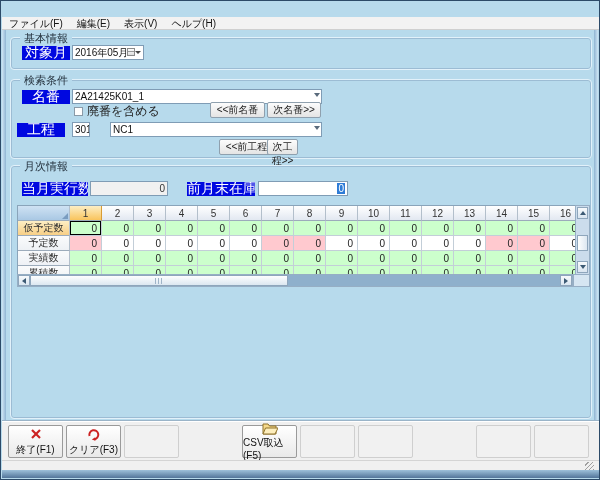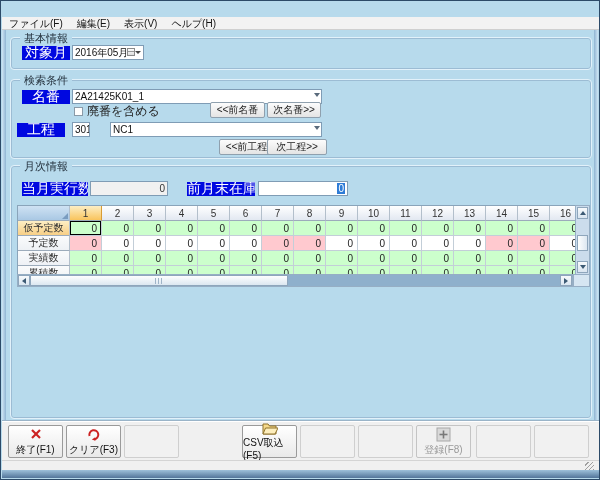--- a/index.html
+++ b/index.html
@@ -151,21 +151,21 @@
 
     <div class="field-label" style="left:6px;top:43px;width:48px;">工程</div>
     <div class="textbox" style="left:61px;top:42px;width:18px;">
       <span>301</span>
     </div>
     <div class="textbox" style="left:99px;top:42px;width:212px;">
       <span>NC1</span>
       <span class="combo-arrow"></span>
     </div>
     <div class="mini-btn" style="left:199px;top:59px;width:55px;margin-left:9px;">&lt;&lt;前工程</div>
-    <div class="mini-btn" style="left:256px;top:59px;width:60px;">次工程&gt;&gt;</div>
+    <div class="mini-btn" style="left:256px;top:59px;width:31px;">次工程&gt;&gt;</div>
   </div>
 
   <div class="groupbox" style="top:164px;height:254px;">
     <div class="legend">月次情報</div>
 
     <div class="field-label" style="left:11px;top:16px;width:66px;">当月実行数</div>
     <div class="textbox disabled num" style="left:79px;top:15px;width:78px;">
       <span>0</span>
     </div>
     <div class="field-label" style="left:176px;top:16px;width:68px;">前月末在庫数</div>
@@ -328,30 +328,20 @@
           <span class="ficon">
             <svg width="16" height="13" viewBox="0 0 16 13">
               <path d="M1 12 V2 h5 l1.5 2 H14 v8 z" fill="#f6da8c" stroke="#8f732c" stroke-width="1"></path>
               <path d="M1 12 L3.5 6 H16 L13 12 z" fill="#fdeebc" stroke="#8f732c" stroke-width="1"></path>
             </svg>
           </span>
           <span>CSV取込(F5)</span>
         </div>
         <div class="fbtn empty"></div>
         <div class="fbtn empty"></div>
-        <div class="fbtn disabled">
-          <span class="ficon">
-            <svg width="15" height="15" viewBox="0 0 15 15">
-              <rect x="1" y="1" width="13" height="13" fill="#d9d9d9" stroke="#a8a8a8"></rect>
-              <line x1="7.5" y1="3.5" x2="7.5" y2="11.5" stroke="#787878" stroke-width="1.6"></line>
-              <line x1="3.5" y1="7.5" x2="11.5" y2="7.5" stroke="#787878" stroke-width="1.6"></line>
-            </svg>
-          </span>
-          <span>登録(F8)</span>
-        </div>
       </div>
       <div class="btn-group" style="left: 474px;">
         <div class="fbtn empty"></div>
         <div class="fbtn empty"></div>
       </div>
     </div>
 
   <div class="statusbar">
     <div class="resize-grip"></div>
   </div>

